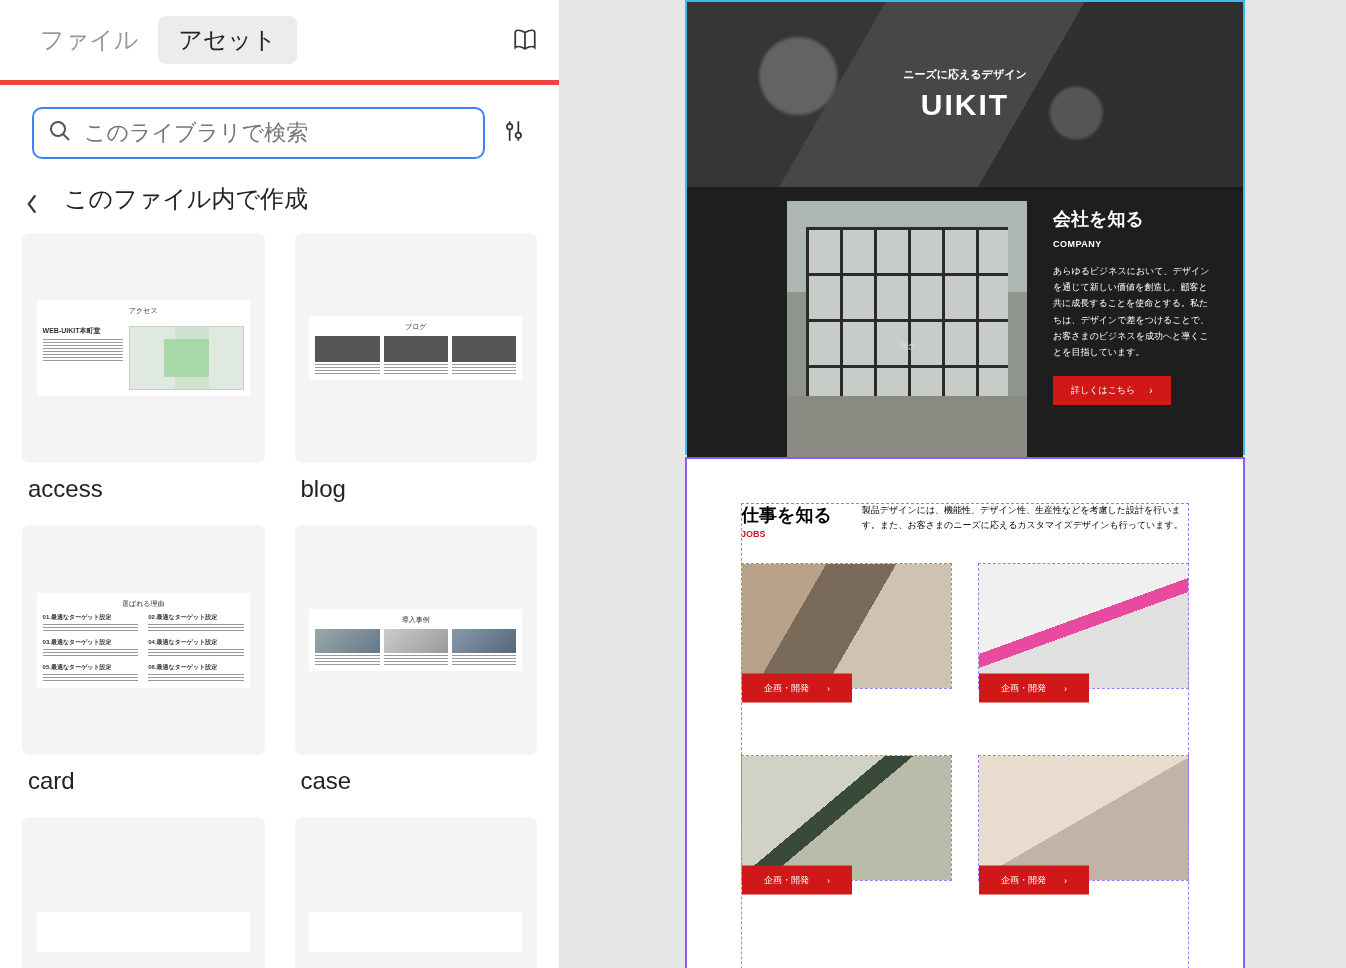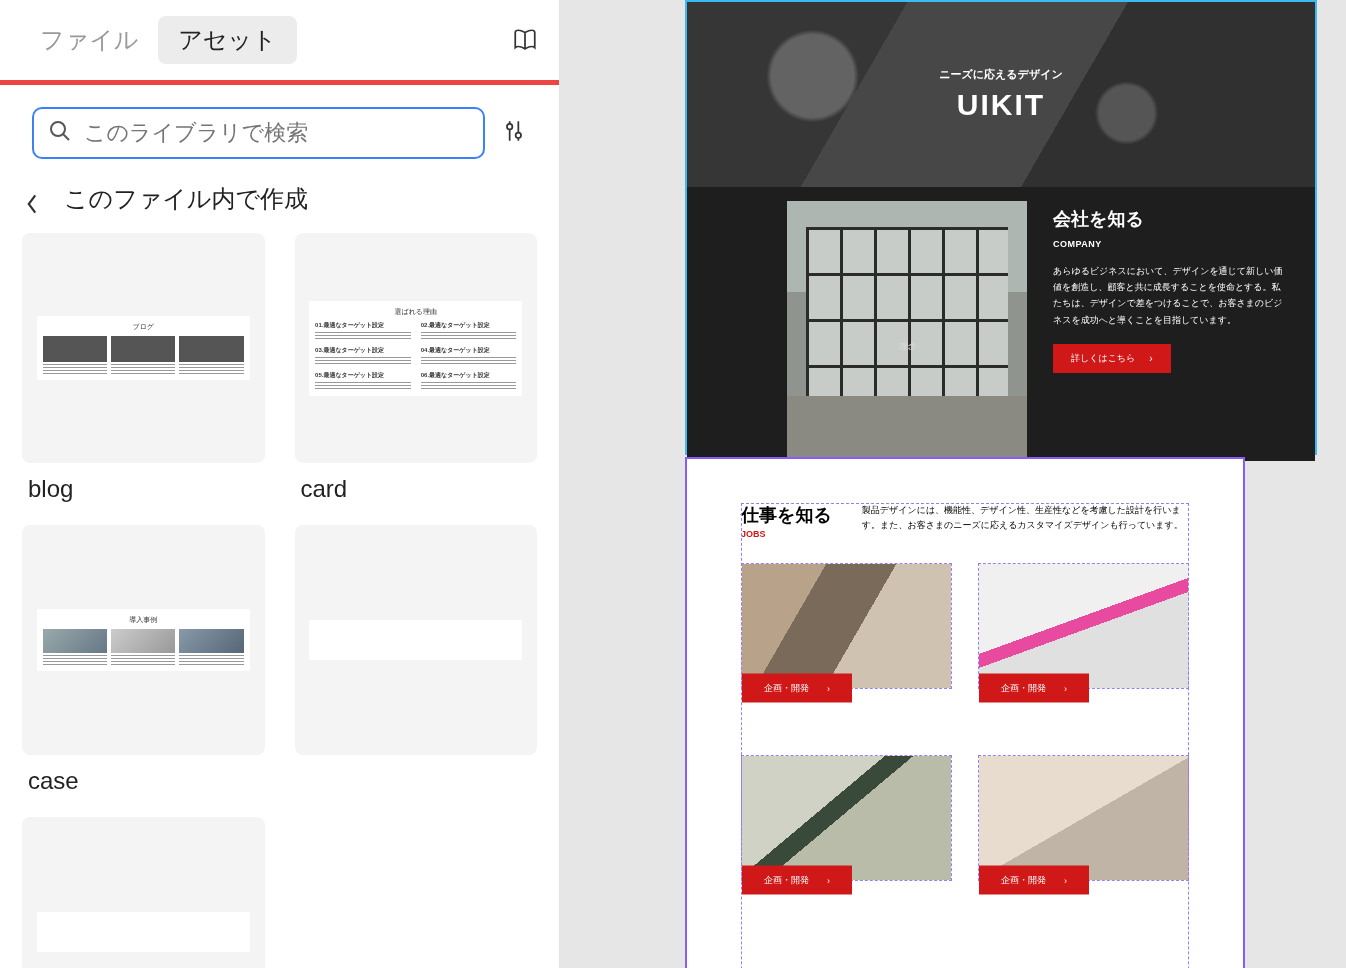--- a/index.html
+++ b/index.html
@@ -133,21 +133,21 @@
 .canvas {
   flex: 1;
   background: #e6e6e6;
   position: relative;
   overflow: hidden;
 }
 .frame {
   position: absolute;
   left: 125px;
   top: 0;
-  width: 632px;
+  width: 560px;
   height: 455px;
   border: 2px solid #3dbaf2;
   background: #fff;
   display:flex;
   flex-direction:column;
 }
 .hero {
   flex: 0 0 185px;
   background: #3c3c3c;
   position: relative;
@@ -264,20 +264,35 @@
     <span class="chev">
       <svg viewBox="0 0 12 24">
           <polyline points="9,4 3,12 9,20"></polyline>
         </svg>
     </span>
     <span>このファイル内で作成</span>
   </div>
 
   <div class="asset-grid">
 
+    <div class="asset-item">
+      <div class="asset-thumb">
+        <div class="mini" style="display:flex;gap:6px;align-items:flex-start;flex-direction:column;">
+          <div class="mini-title" style="align-self:center;">アクセス</div>
+          <div style="display:flex;gap:6px;width:100%;">
+            <div class="textcol">
+              <div class="h">WEB-UIKIT本町堂</div>
+              <div class="lines" style="height:24px;"></div>
+            </div>
+            <div class="map" style="flex:1;"></div>
+          </div>
+        </div>
+      </div>
+      <div class="asset-label">access</div>
+    </div>
 
     <div class="asset-item">
       <div class="asset-thumb">
         <div class="mini">
           <div class="mini-title">ブログ</div>
           <div class="mini-row3">
             <div>
                 <div class="darkbox"></div>
                 <div class="lines"></div>
               </div>

